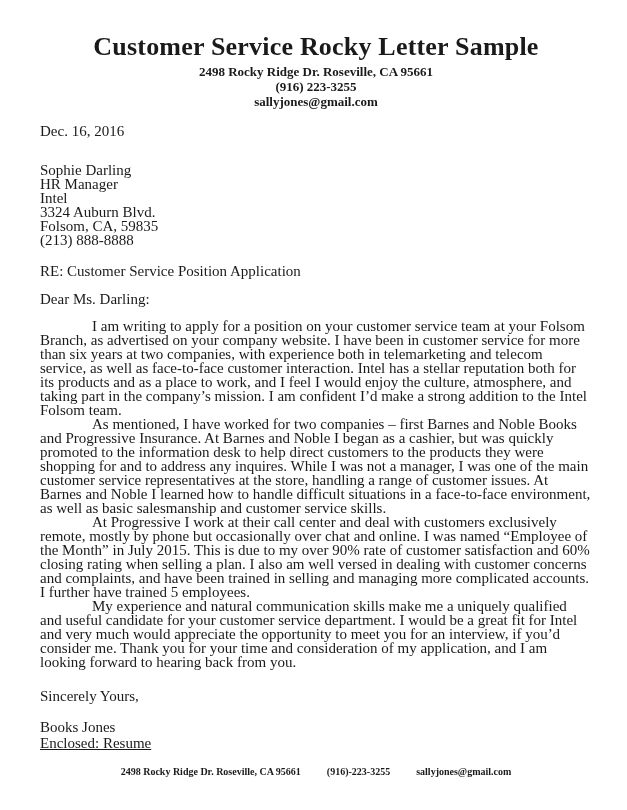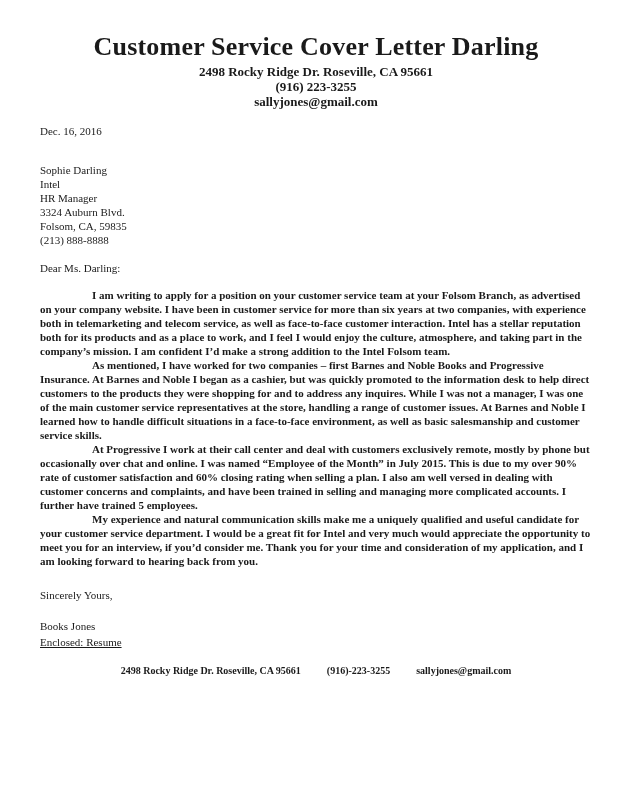--- a/index.html
+++ b/index.html
@@ -27,38 +27,37 @@
     letter-spacing: 0.2px;
   }
   .header-contact {
     margin-top: 3px;
     text-align: center;
     font-weight: bold;
     font-size: 13px;
     line-height: 15px;
   }
   .body-text {
-    font-size: 11px;
+    font-size: 15px;
     line-height: 14px;
   }
   .date-line {
     margin-top: 15px;
   }
   .recipient-block {
     margin-top: 25px;
   }
   .re-line {
     margin-top: 17px;
   }
   .salutation {
     margin-top: 14px;
   }
   .letter-body {
     margin-top: 13px;
-    font-weight: bold;
   }
   .letter-body p {
     margin: 0;
     text-indent: 52px;
     text-align: left;
   }
   .closing-line {
     margin-top: 20px;
   }
   .signature-name {
@@ -76,41 +75,42 @@
     font-size: 10px;
     line-height: 12px;
     font-weight: bold;
   }
 </style>
 </head>
 <body>
 
 <div class="page">
 
-  <div class="title">Customer Service Cover Letter Darling</div>
+  <div class="title">Customer Service Rocky Letter Sample</div>
 
   <div class="header-contact">
     <div>2498 Rocky Ridge Dr. Roseville, CA 95661</div>
     <div>(916) 223-3255</div>
     <div>sallyjones@gmail.com</div>
   </div>
 
   <div class="body-text">
 
     <div class="date-line">Dec. 16, 2016</div>
 
     <div class="recipient-block">
       <div>Sophie Darling</div>
+      <div>HR Manager</div>
       <div>Intel</div>
-      <div>HR Manager</div>
       <div>3324 Auburn Blvd.</div>
       <div>Folsom, CA, 59835</div>
       <div>(213) 888-8888</div>
     </div>
 
+    <div class="re-line">RE: Customer Service Position Application</div>
 
     <div class="salutation">Dear Ms. Darling:</div>
 
     <div class="letter-body">
       <p>I am writing to apply for a position on your customer service team at your Folsom Branch, as advertised on your company website. I have been in customer service for more than six years at two companies, with experience both in telemarketing and telecom service, as well as face-to-face customer interaction. Intel has a stellar reputation both for its products and as a place to work, and I feel I would enjoy the culture, atmosphere, and taking part in the company’s mission. I am confident I’d make a strong addition to the Intel Folsom team.</p>
       <p>As mentioned, I have worked for two companies – first Barnes and Noble Books and Progressive Insurance. At Barnes and Noble I began as a cashier, but was quickly promoted to the information desk to help direct customers to the products they were shopping for and to address any inquires. While I was not a manager, I was one of the main customer service representatives at the store, handling a range of customer issues. At Barnes and Noble I learned how to handle difficult situations in a face-to-face environment, as well as basic salesmanship and customer service skills.</p>
       <p>At Progressive I work at their call center and deal with customers exclusively remote, mostly by phone but occasionally over chat and online. I was named “Employee of the Month” in July 2015. This is due to my over 90% rate of customer satisfaction and 60% closing rating when selling a plan. I also am well versed in dealing with customer concerns and complaints, and have been trained in selling and managing more complicated accounts. I further have trained 5 employees.</p>
       <p>My experience and natural communication skills make me a uniquely qualified and useful candidate for your customer service department. I would be a great fit for Intel and very much would appreciate the opportunity to meet you for an interview, if you’d consider me. Thank you for your time and consideration of my application, and I am looking forward to hearing back from you.</p>
     </div>
 

